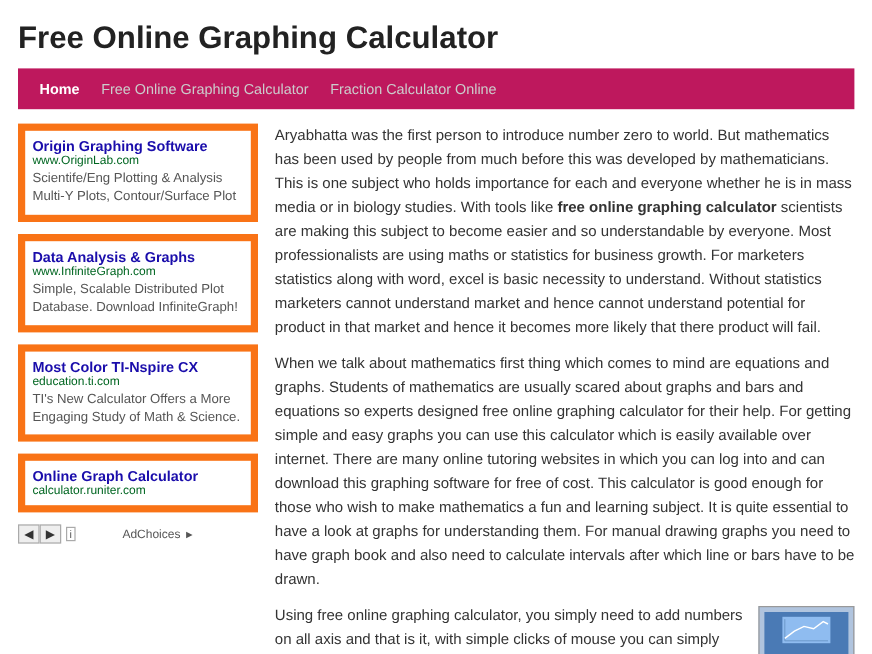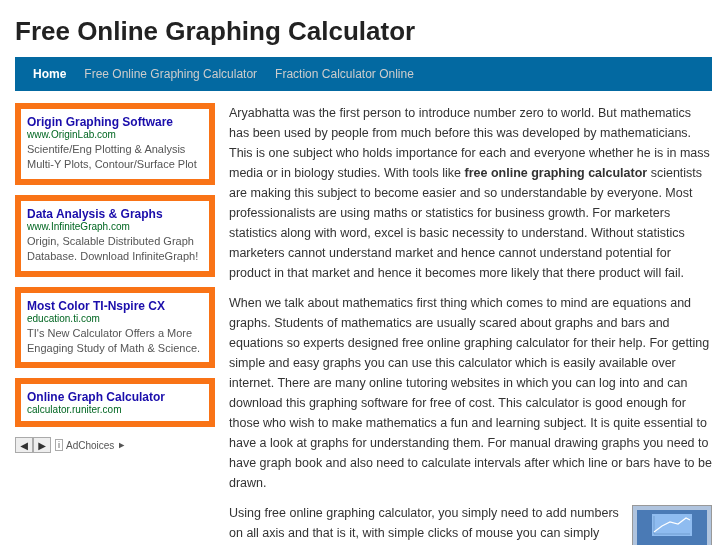--- a/index.html
+++ b/index.html
@@ -15,21 +15,21 @@
       padding: 10px 15px;
     }
     .page-title {
       font-size: 26px;
       font-weight: bold;
       color: #222;
       margin-bottom: 10px;
       margin-top: 6px;
     }
     .nav-bar {
-      background: #0369a1;
+      background: #be185d;
       padding: 6px 10px;
       margin-bottom: 12px;
       display: flex;
       gap: 2px;
       flex-wrap: wrap;
     }
     .nav-item {
       color: #ccc;
       font-size: 12px;
       padding: 4px 8px;
@@ -85,20 +85,21 @@
       font-size: 10px;
       color: #555;
       display: flex;
       align-items: center;
       gap: 3px;
       margin-left: 4px;
     }
     .adchoices-label {
       font-size: 10px;
       color: #555;
+      margin-left: 36px;
     }
     .main-content {
       flex: 1;
     }
     .main-text {
       font-size: 12.5px;
       line-height: 1.6;
       color: #333;
       margin-bottom: 10px;
     }
@@ -166,21 +167,21 @@
   <div class="content-area">
     <div class="sidebar">
       <div class="ad-block">
         <div class="ad-title">Origin Graphing Software</div>
         <div class="ad-url">www.OriginLab.com</div>
         <div class="ad-desc">Scientife/Eng Plotting &amp; Analysis Multi-Y Plots, Contour/Surface Plot</div>
       </div>
       <div class="ad-block">
         <div class="ad-title">Data Analysis &amp; Graphs</div>
         <div class="ad-url">www.InfiniteGraph.com</div>
-        <div class="ad-desc">Origin, Scalable Distributed Graph Database. Download InfiniteGraph!</div>
+        <div class="ad-desc">Simple, Scalable Distributed Plot Database. Download InfiniteGraph!</div>
       </div>
       <div class="ad-block">
         <div class="ad-title">Most Color TI-Nspire CX</div>
         <div class="ad-url">education.ti.com</div>
         <div class="ad-desc">TI's New Calculator Offers a More Engaging Study of Math &amp; Science.</div>
       </div>
       <div class="ad-block">
         <div class="ad-title">Online Graph Calculator</div>
         <div class="ad-url">calculator.runiter.com</div>
       </div>

